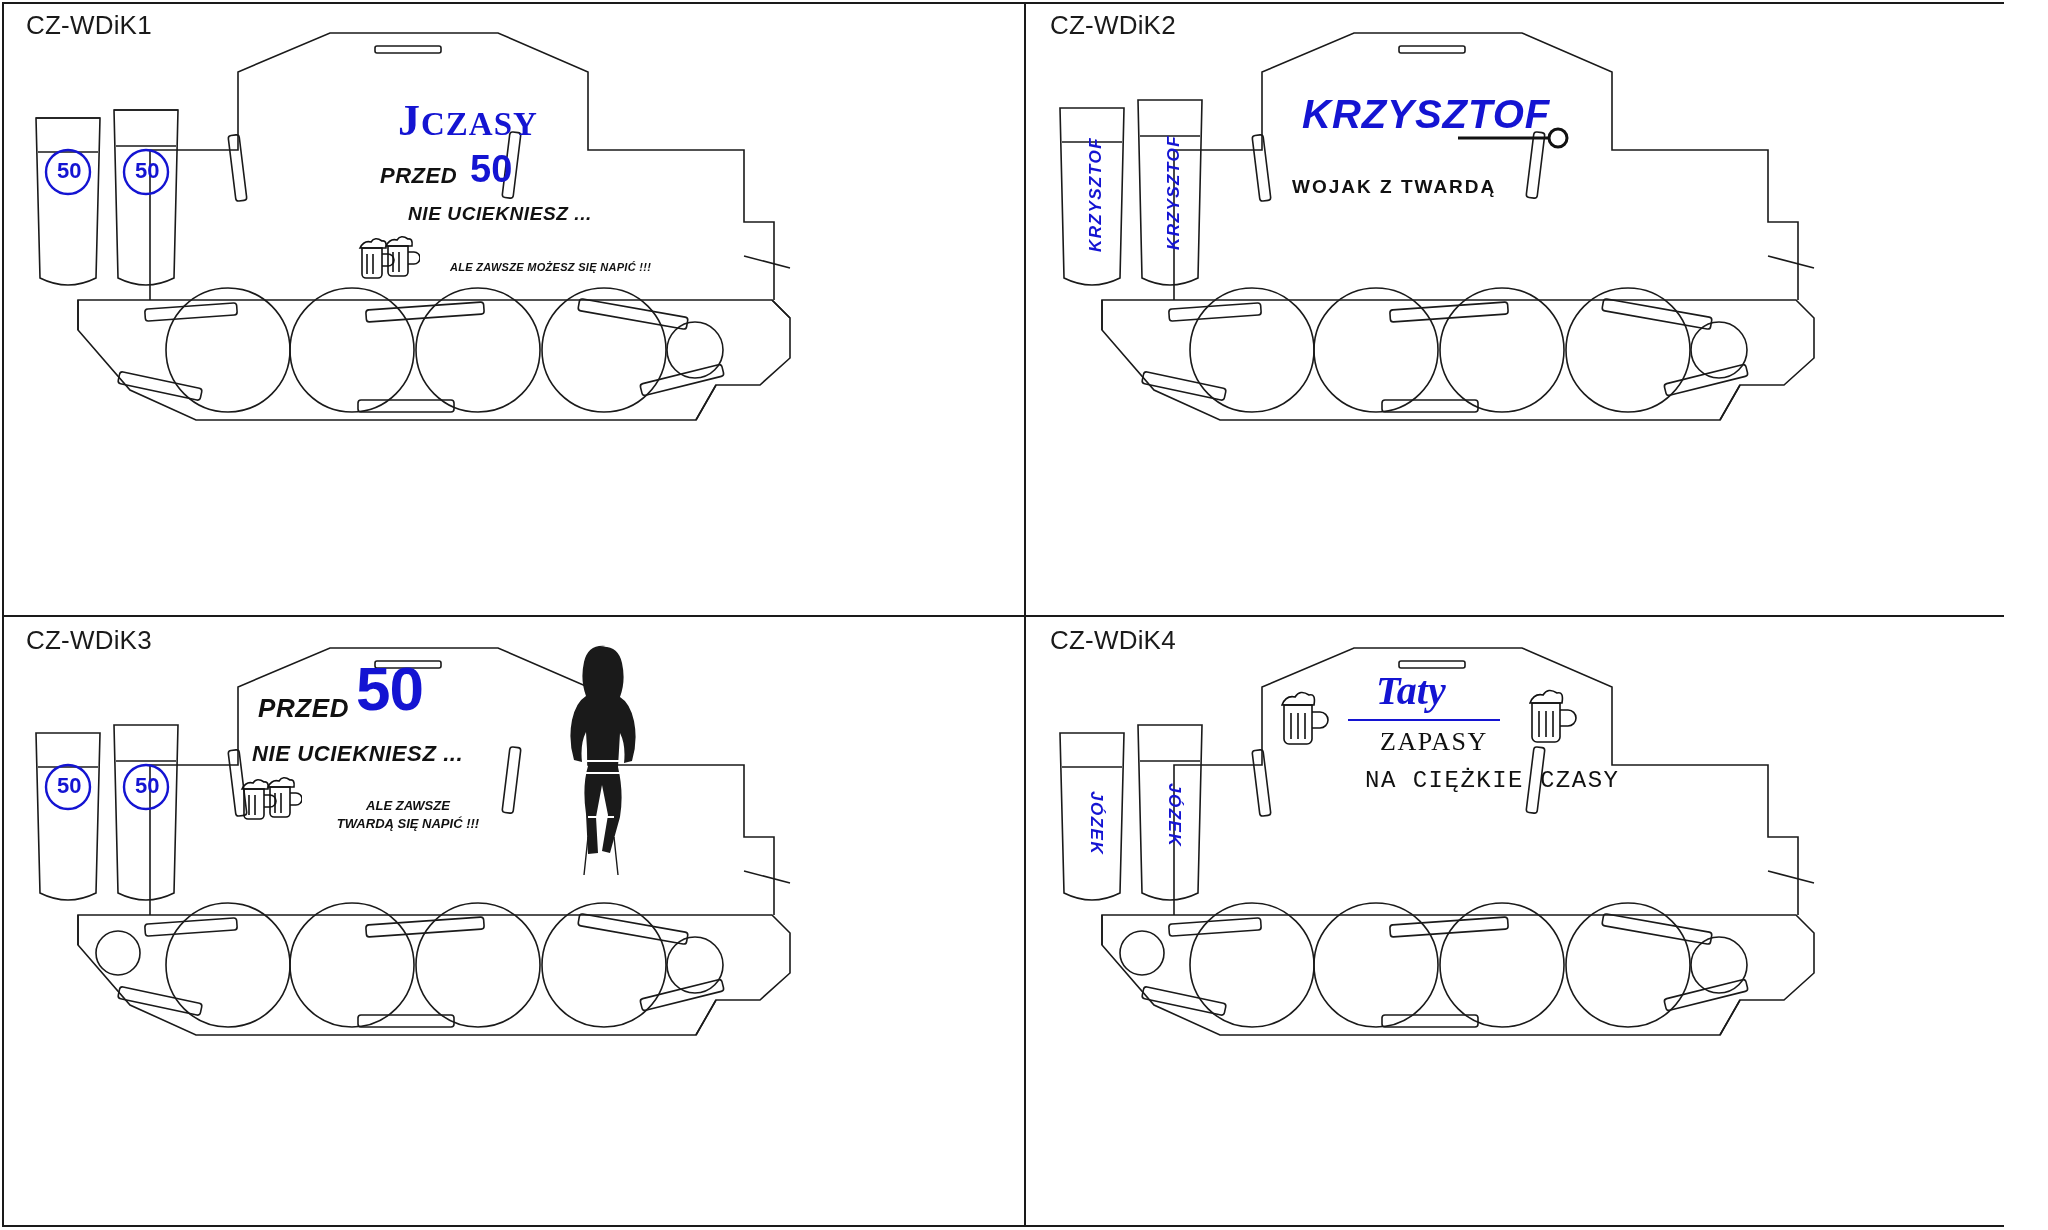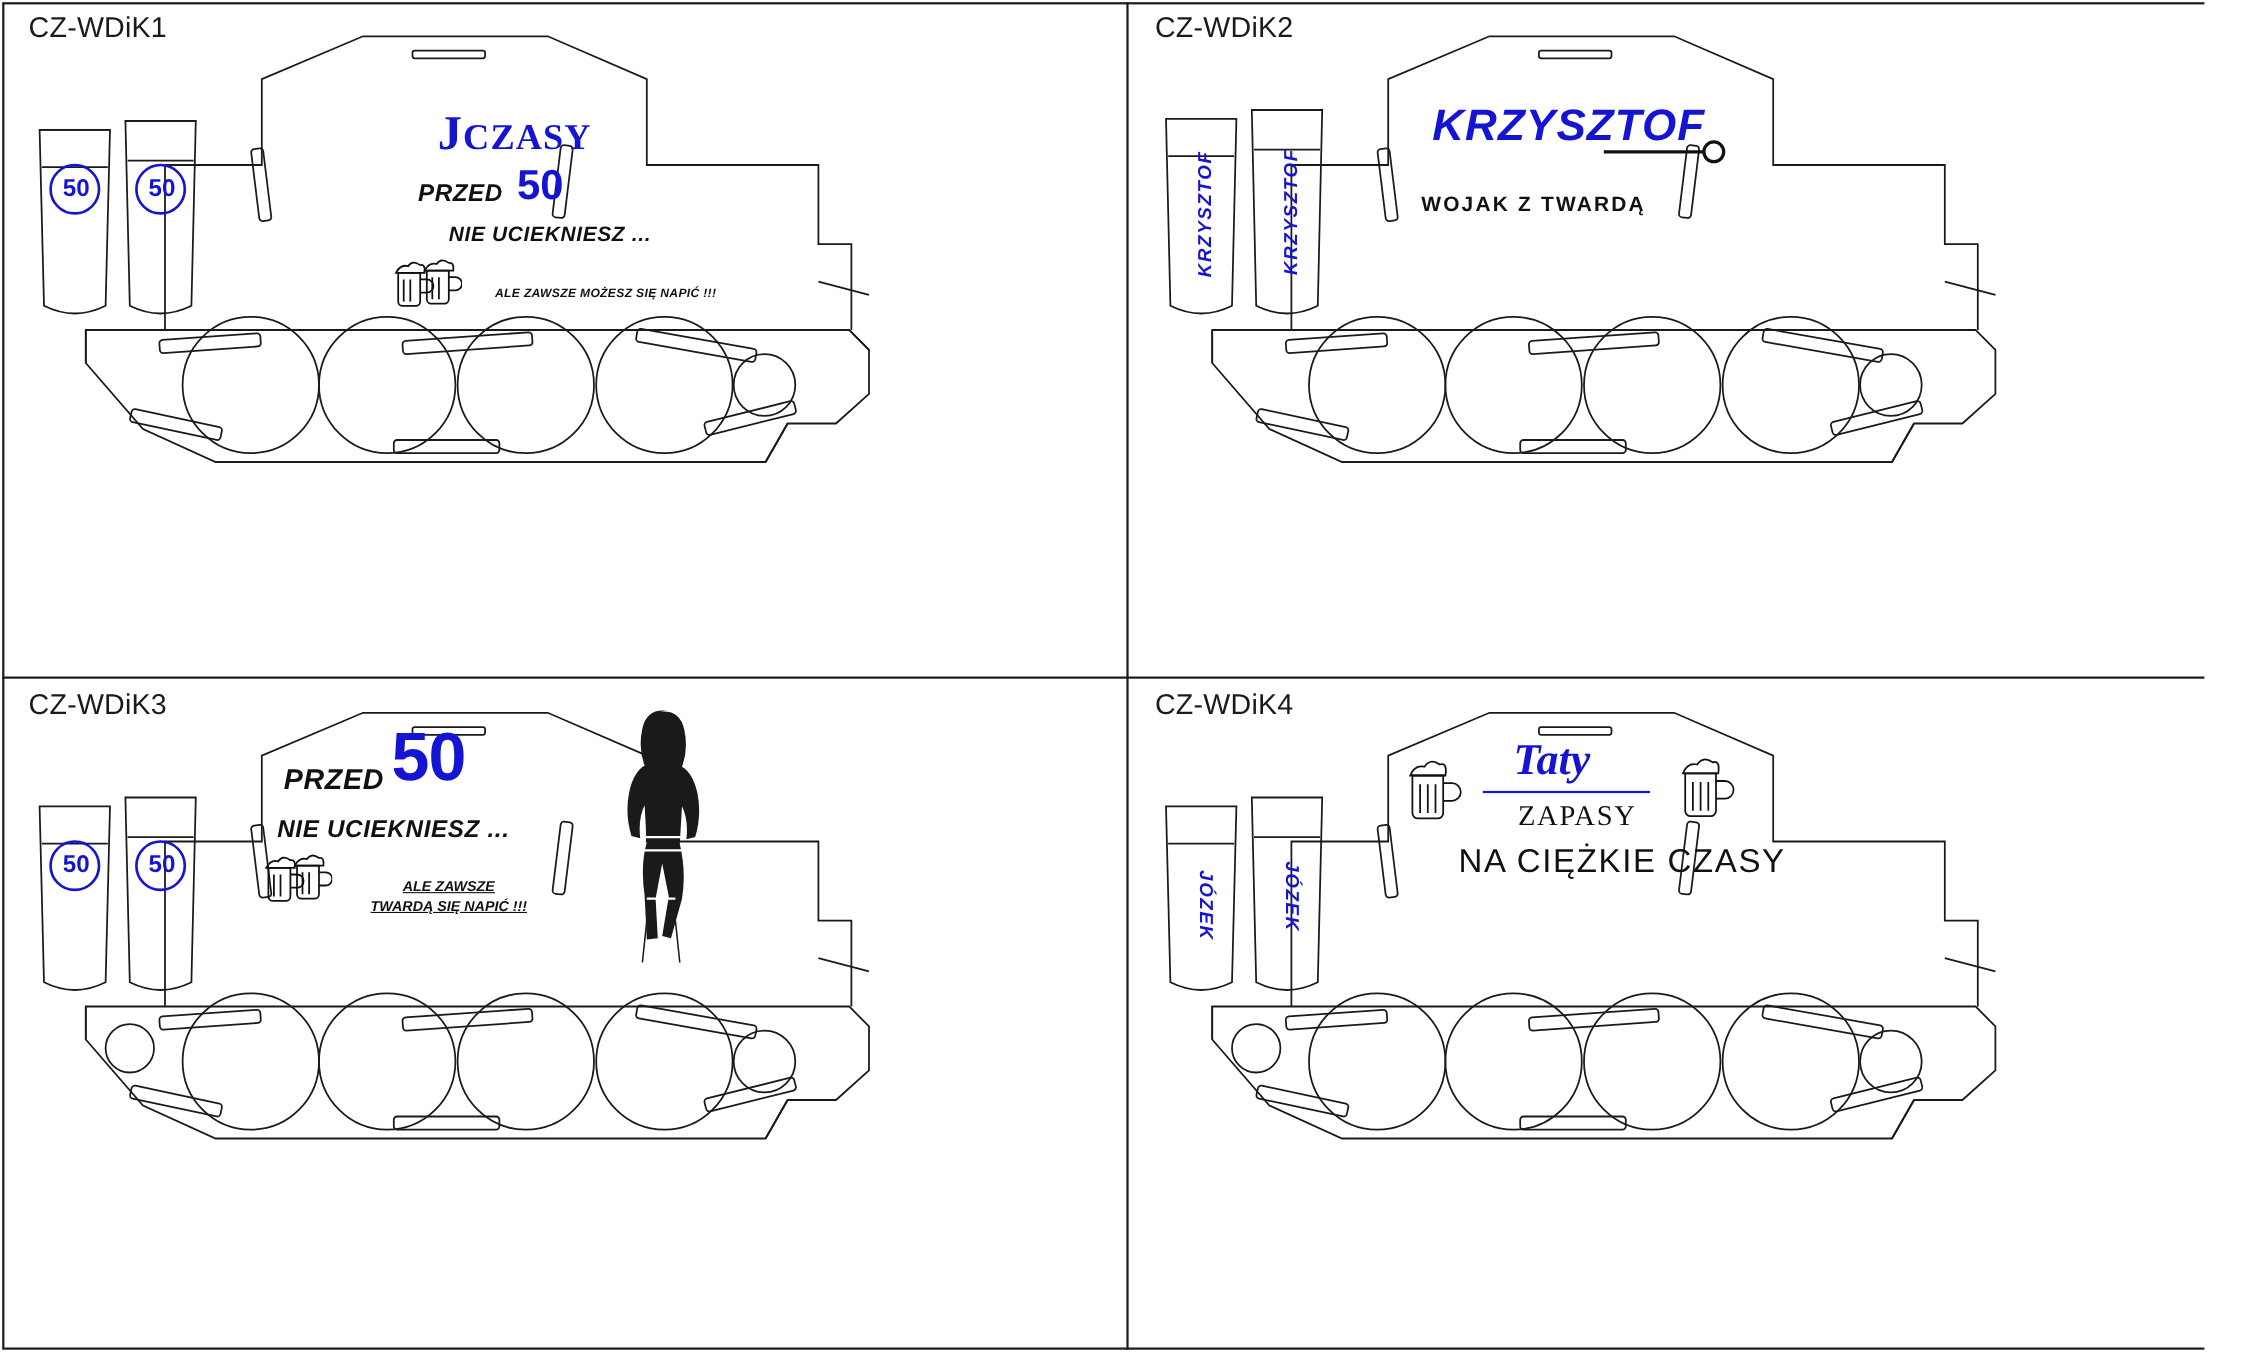--- a/index.html
+++ b/index.html
@@ -144,24 +144,25 @@
     font-style: italic;
     font-size: 40px;
   }
   .t-zapasy {
     font-family: "Liberation Serif", serif;
     font-size: 26px;
     letter-spacing: 1.5px;
     color: #111;
   }
   .t-czasy {
-    font-family: Liberation Sans, sans-serif;
-    font-size: 30px;
+    font-family: Liberation Mono, monospace;
+    font-size: 24px;
     letter-spacing: 1.5px;
     color: #111;
+    margin-left: 39px;
   }
 
   
   .vtext {
     position: absolute;
     font-family: "Liberation Sans", sans-serif;
     font-weight: bold;
     font-style: italic;
     font-size: 17px;
     letter-spacing: 1.5px;
@@ -343,21 +344,21 @@
         <circle cx="146" cy="172" r="22"></circle>
       </g>
     </svg>
 
     <div class="ov blue" style="left:57px; top:158px; font-size:22px; font-weight:bold;">50</div>
     <div class="ov blue" style="left:135px; top:158px; font-size:22px; font-weight:bold;">50</div>
 
     <div class="ov t-przed3 blk" style="left:258px; top:78px;">PRZED</div>
     <div class="ov t-50big blue" style="left:356px; top:38px;">50</div>
     <div class="ov t-nie3 blk" style="left:252px; top:126px;">NIE UCIEKNIESZ ...</div>
-    <div class="ov t-ale3 blk" style="left:318px; top:182px; width:180px; white-space:normal;text-decoration:underline;">
+    <div class="ov t-ale3 blk" style="left:318px; top:182px; width:180px; white-space:normal;">
       <span>ALE ZAWSZE</span><br>
       <span>TWARDĄ SIĘ NAPIĆ !!!</span>
     </div>
 
     <svg style="position:absolute; left:236px; top:158px;" width="66" height="48" viewBox="0 0 66 48">
       <g fill="none" stroke="#111" stroke-width="1.6">
         <path d="M8,16 h20 v26 a4,4 0 0 1 -4,4 h-12 a4,4 0 0 1 -4,-4 z"></path>
         <path d="M28,22 h6 a4,4 0 0 1 0,12 h-6"></path>
         <path d="M6,16 q4,-8 11,-6 q4,-6 11,-1 q5,-1 4,7 z"></path>
         <path d="M34,14 h20 v26 a4,4 0 0 1 -4,4 h-12 a4,4 0 0 1 -4,-4 z"></path>

